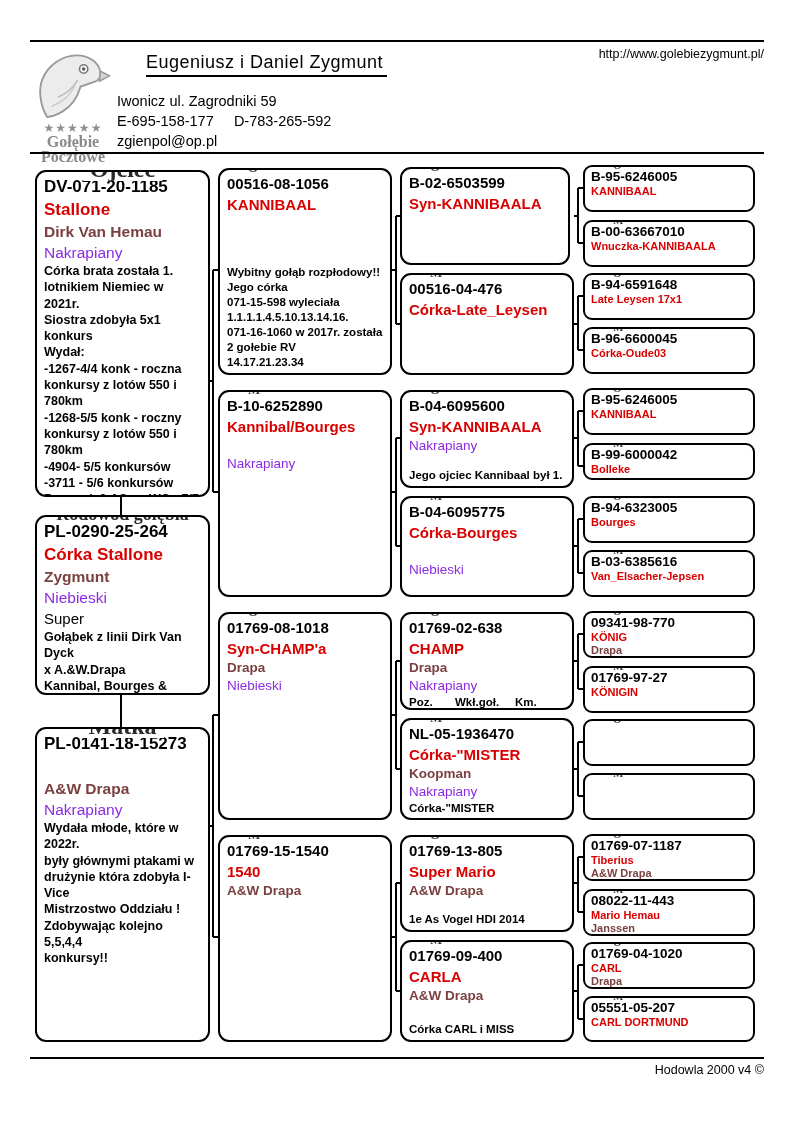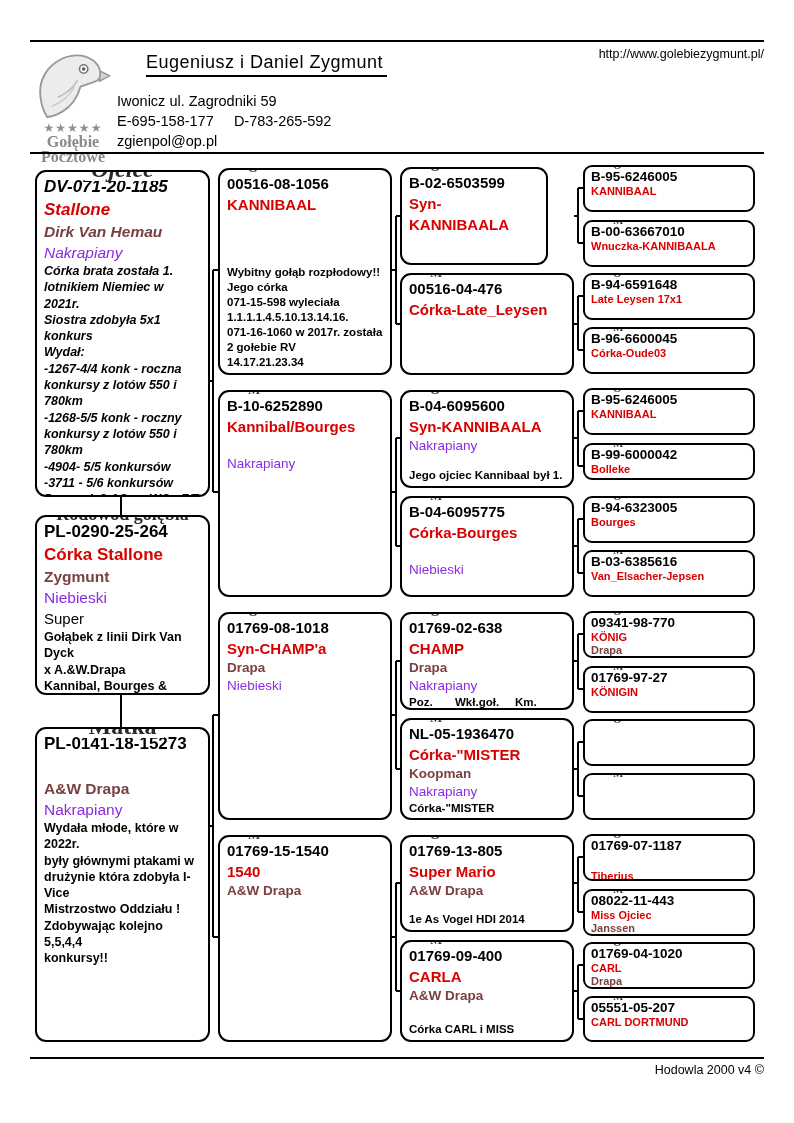--- a/index.html
+++ b/index.html
@@ -89,21 +89,21 @@
     <path d="M574 216 H578 M578 188 V243 M578 188 H583 M578 243 H583" stroke="#000" stroke-width="2" fill="none"></path>
     <path d="M574 324 H578 M578 296 V350 M578 296 H583 M578 350 H583" stroke="#000" stroke-width="2" fill="none"></path>
     <path d="M574 438 H578 M578 411 V466 M578 411 H583 M578 466 H583" stroke="#000" stroke-width="2" fill="none"></path>
     <path d="M574 546 H578 M578 519 V573 M578 519 H583 M578 573 H583" stroke="#000" stroke-width="2" fill="none"></path>
     <path d="M574 661 H578 M578 634 V689 M578 634 H583 M578 689 H583" stroke="#000" stroke-width="2" fill="none"></path>
     <path d="M574 769 H578 M578 742 V796 M578 742 H583 M578 796 H583" stroke="#000" stroke-width="2" fill="none"></path>
     <path d="M574 883 H578 M578 857 V912 M578 857 H583 M578 912 H583" stroke="#000" stroke-width="2" fill="none"></path>
     <path d="M574 991 H578 M578 965 V1019 M578 965 H583 M578 1019 H583" stroke="#000" stroke-width="2" fill="none"></path>
   </svg>
 
-  <div class="pbox g1" style="left:35px;top:170px;width:175px;height:327px;font-style:italic;">
+  <div class="pbox g1" style="left:35px;top:170px;width:175px;height:327px;">
     <span class="coltitle">Ojciec</span>
     <div class="ring">DV-071-20-1185</div>
     <div class="pname">Stallone</div>
     <div class="strain">Dirk Van Hemau</div>
     <div class="feather">Nakrapiany</div>
     <div class="desc">Córka brata została 1.
 lotnikiem Niemiec w 2021r.
 Siostra zdobyła 5x1 konkurs
 Wydał:
 -1267-4/4 konk - roczna
@@ -175,21 +175,21 @@
   </div>
   <div class="pbox g23" style="left:218px;top:835px;width:174px;height:207px;">
     <span class="sexlab">M</span>
     <div class="ring">01769-15-1540</div>
     <div class="pname">1540</div>
     <div class="strain">A&amp;W Drapa</div>
     <div class="feather"></div>
     <div class="desc"></div>
   </div>
 
-  <div class="pbox g23" style="left:400px;top:167px;width:148px;height:98px;">
+  <div class="pbox g23" style="left:400px;top:167px;width:170px;height:98px;">
     <span class="sexlab">O</span>
     <div class="ring">B-02-6503599</div>
     <div class="pname">Syn-KANNIBAALA</div>
     <div class="desc"></div>
   </div>
   <div class="pbox g23" style="left:400px;top:273px;width:174px;height:102px;">
     <span class="sexlab">M</span>
     <div class="ring">00516-04-476</div>
     <div class="pname">Córka-Late_Leysen</div>
     <div class="desc"></div>
@@ -291,30 +291,30 @@
     <div class="pname">KÖNIGIN</div>
   </div>
   <div class="pbox g4" style="left:583px;top:719px;width:172px;height:47px;">
     <span class="sexlab">O</span>
     <div class="ring"></div>
   </div>
   <div class="pbox g4" style="left:583px;top:773px;width:172px;height:47px;">
     <span class="sexlab">M</span>
     <div class="ring"></div>
   </div>
-  <div class="pbox g4" style="left:583px;top:834px;width:172px;height:47px;gap:16px;">
+  <div class="pbox g4" style="left:583px;top:834px;width:172px;height:47px;">
     <span class="sexlab">O</span>
     <div class="ring">01769-07-1187</div>
     <div class="pname">Tiberius</div>
     <div class="strain">A&amp;W Drapa</div>
   </div>
   <div class="pbox g4" style="left:583px;top:889px;width:172px;height:47px;">
     <span class="sexlab">M</span>
     <div class="ring">08022-11-443</div>
-    <div class="pname">Miss Ojciec</div>
+    <div class="pname">Mario Hemau</div>
     <div class="strain">Janssen</div>
   </div>
   <div class="pbox g4" style="left:583px;top:942px;width:172px;height:47px;">
     <span class="sexlab">O</span>
     <div class="ring">01769-04-1020</div>
     <div class="pname">CARL</div>
     <div class="strain">Drapa</div>
   </div>
   <div class="pbox g4" style="left:583px;top:996px;width:172px;height:46px;">
     <span class="sexlab">M</span>

